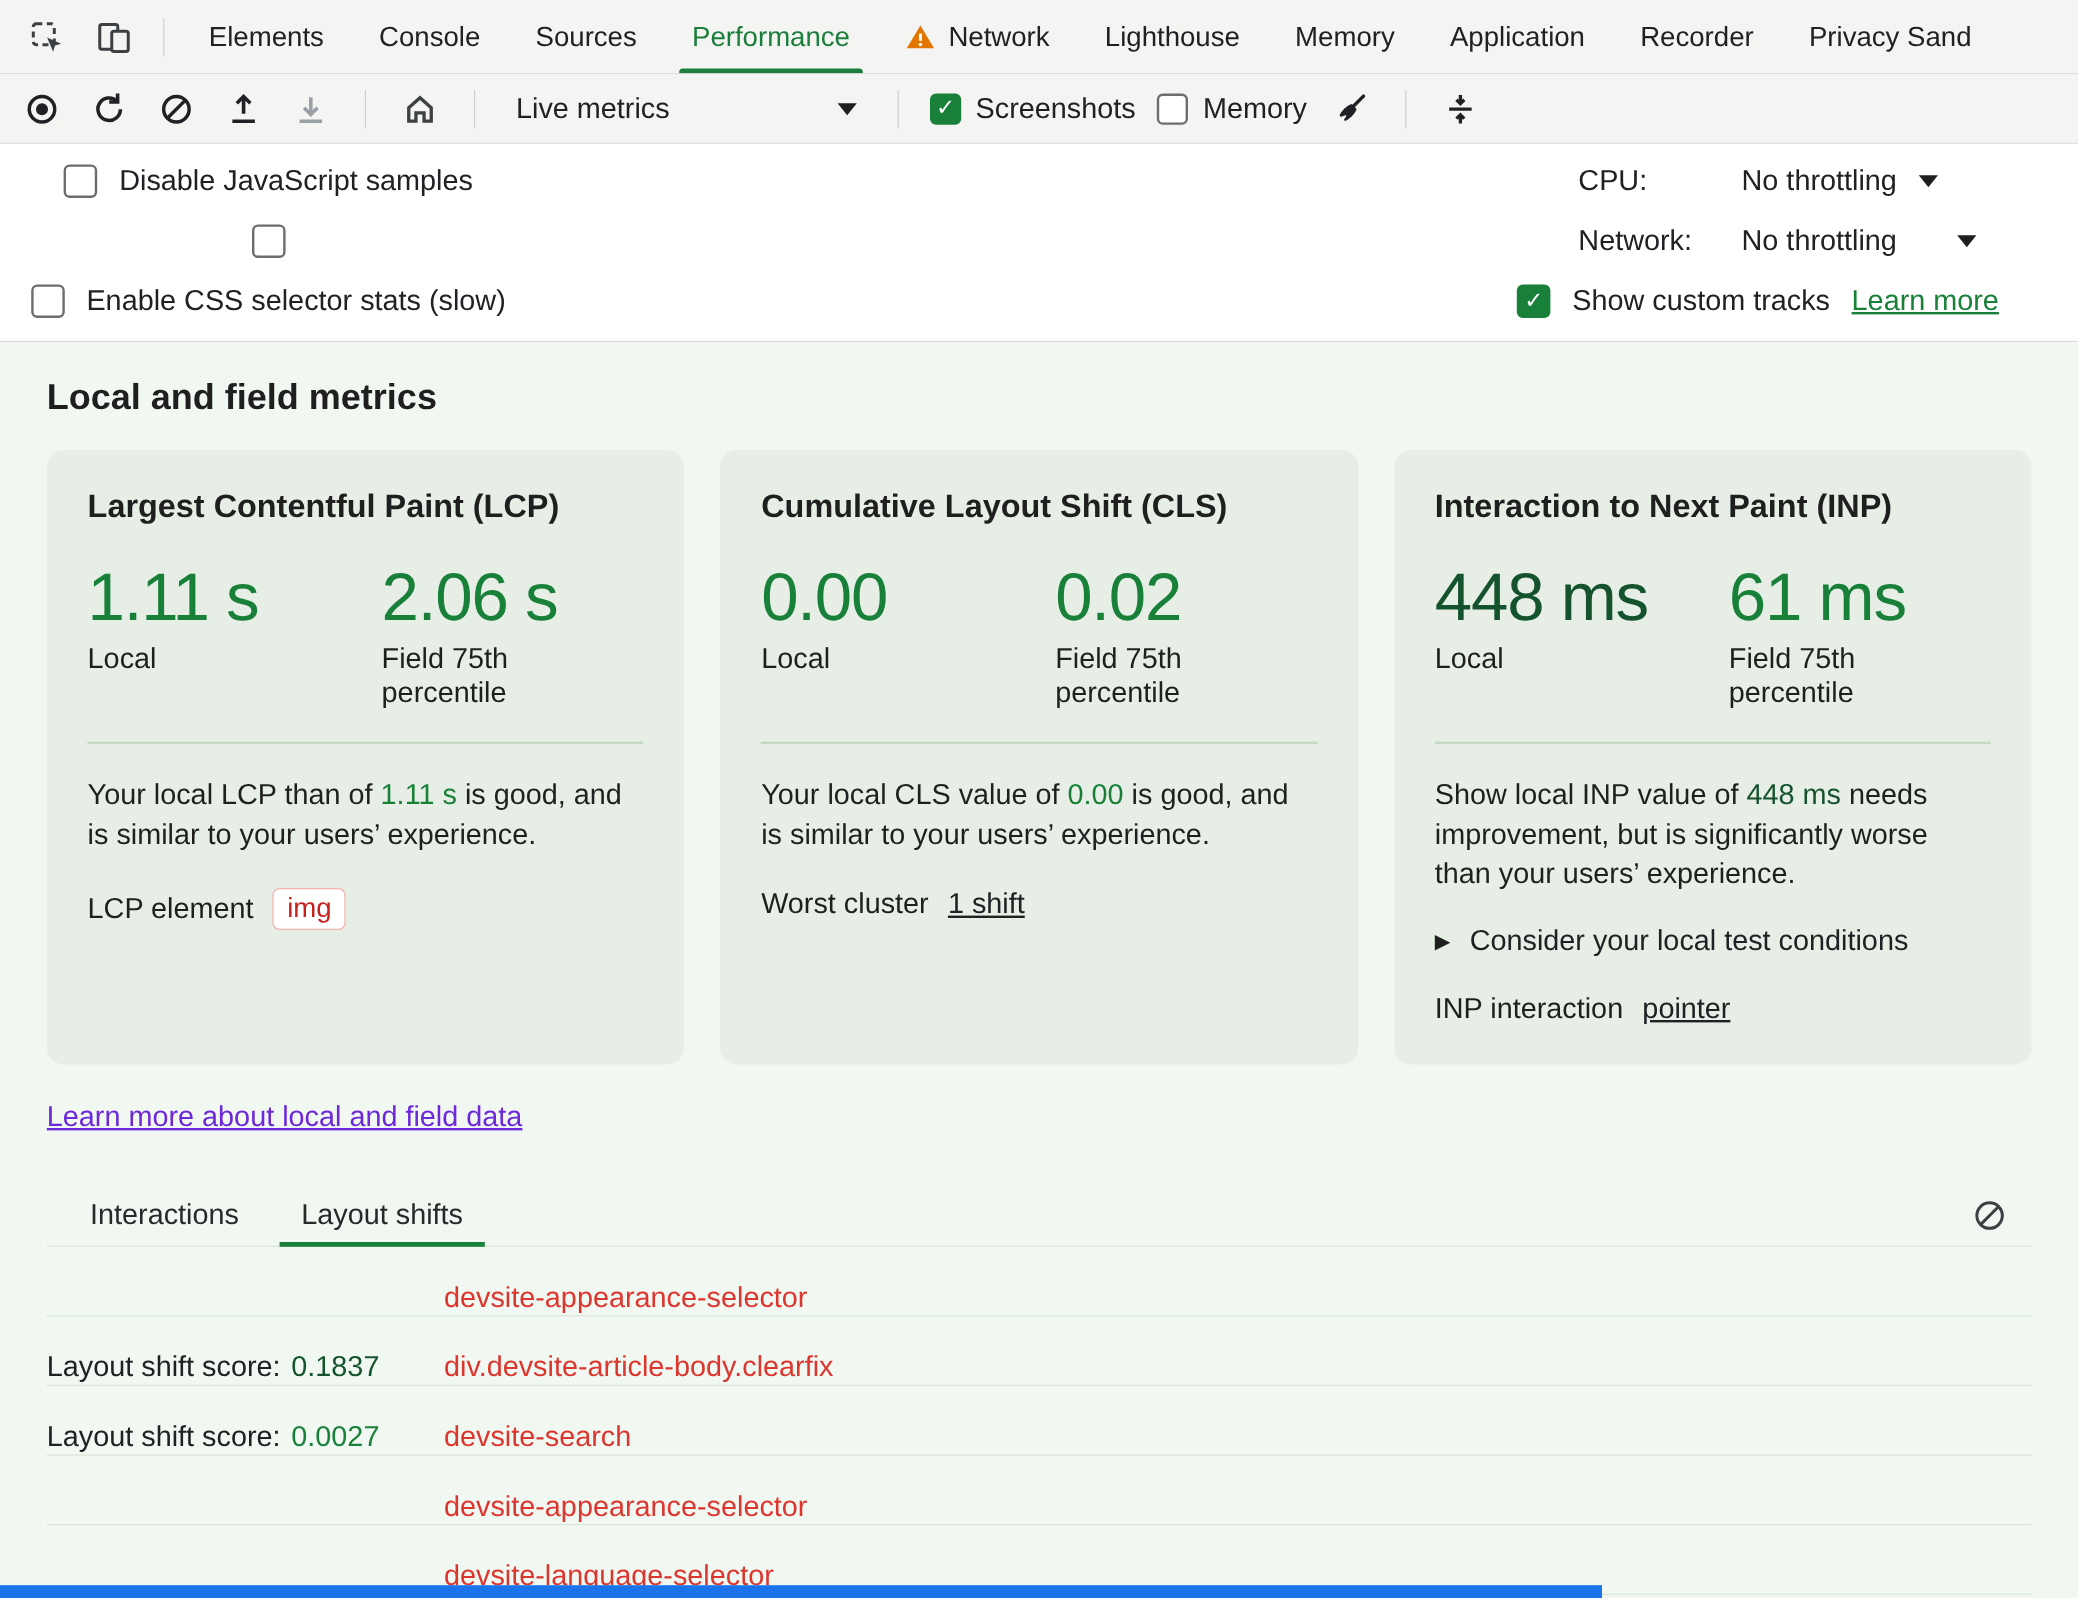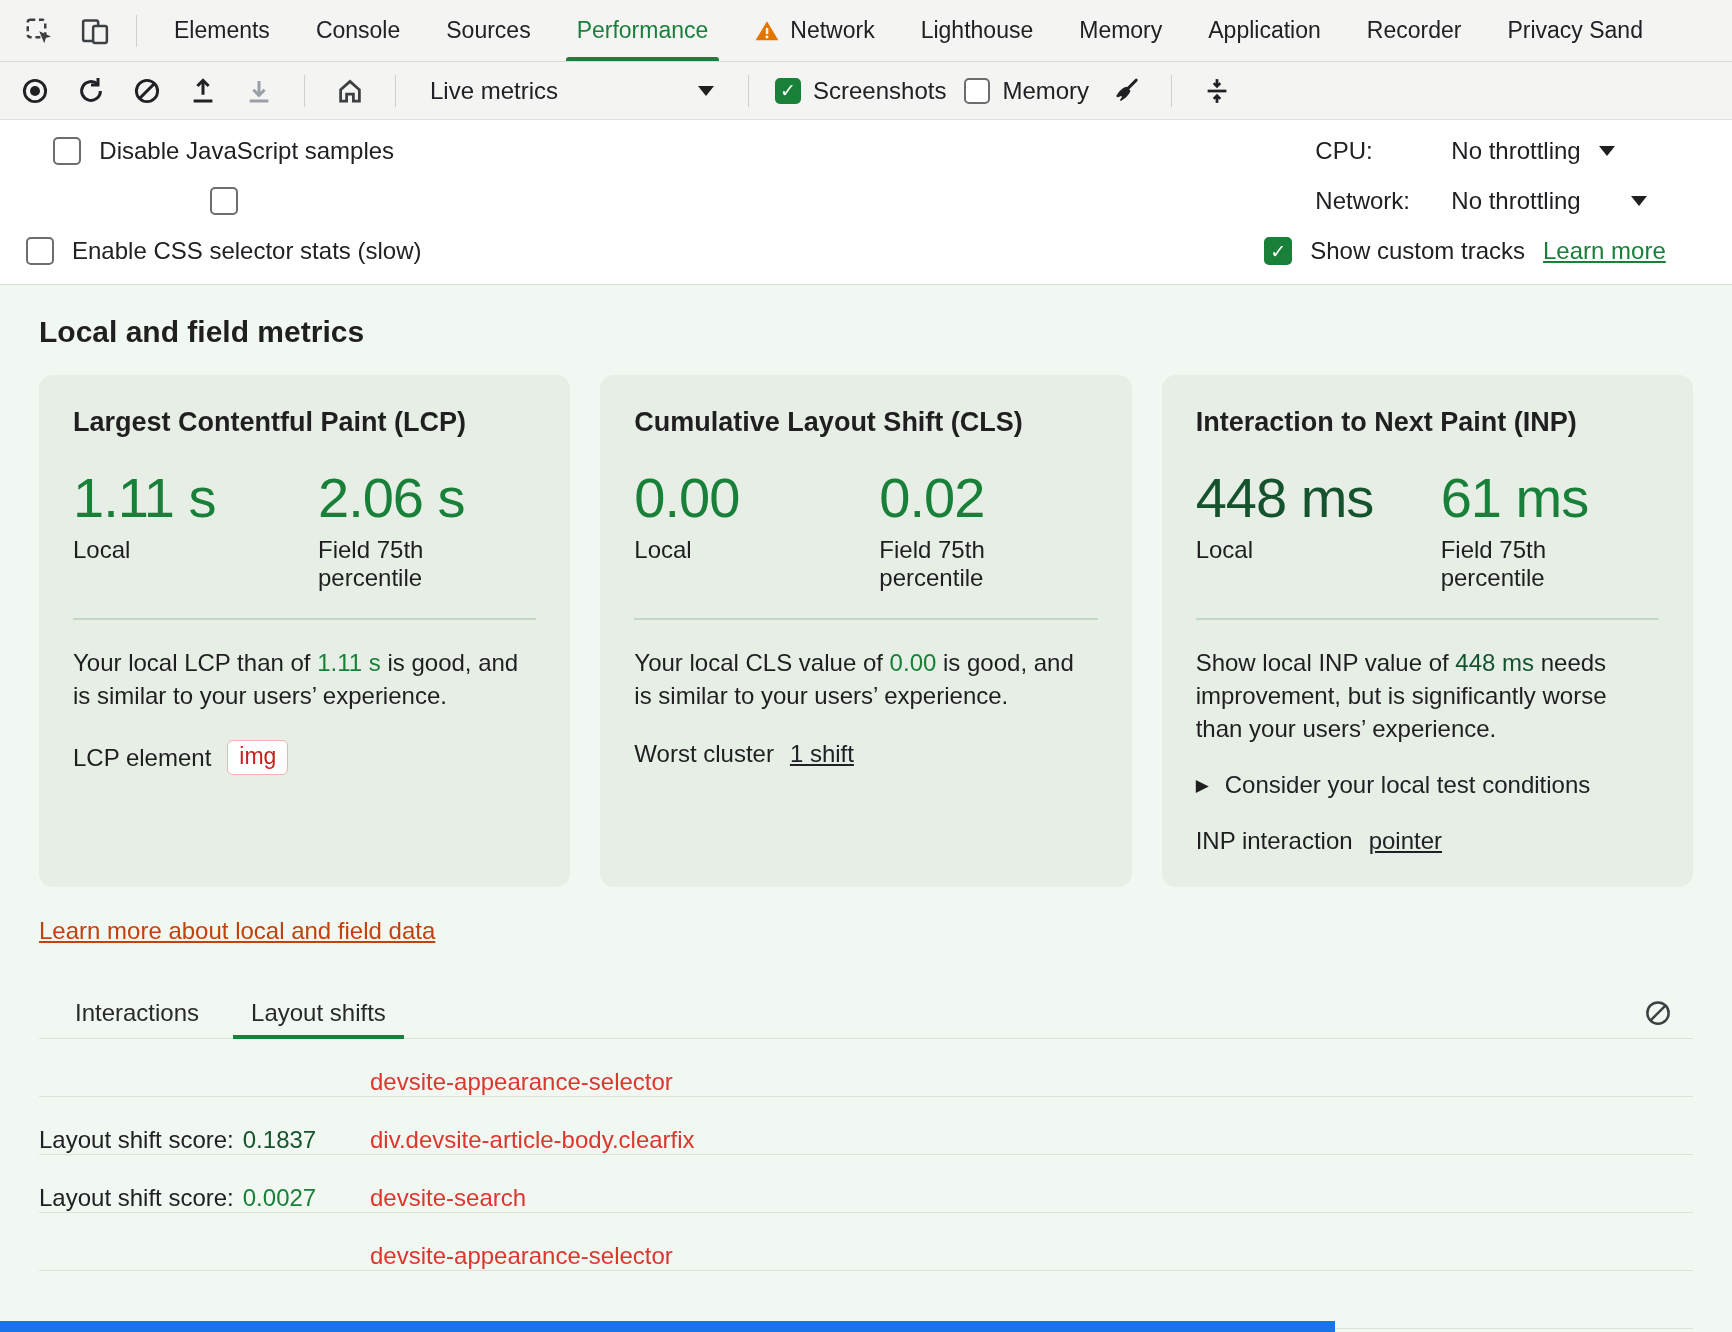--- a/index.html
+++ b/index.html
@@ -54,21 +54,21 @@
   .val-label { font-size:24px; color:#1f1f1f; margin-top:8px; line-height:28px; }
   .vb.field .val-label { max-width:150px; }
   .divider { border-top:2px solid #c2dac2; margin-top:26px; }
   .desc { font-size:24px; line-height:33px; color:#1f1f1f; margin-top:26px; }
   .desc .em { font-weight:500; }
   .card-footer { display:flex; align-items:center; gap:16px; margin-top:28px; font-size:24px; font-weight:500; color:#1f1f1f; }
   .badge { font-weight:400; color:#c5221f; background:#ffffff; border:1.5px solid #f3b2ac; border-radius:6px; padding:2px 11px 4px; font-size:23px; cursor:pointer; }
   .flink { color:#202124; text-decoration:underline; font-weight:400; cursor:pointer; }
   .expander { display:flex; align-items:center; gap:16px; margin-top:26px; font-size:24px; font-weight:500; cursor:pointer; }
   .tri { font-size:17px; color:#1f1f1f; }
-  .learn-link { display:inline-block; margin-top:30px; font-size:24px; color:#c2410c; text-decoration:underline; cursor:pointer; }
+  .learn-link { display:inline-block; margin-top:30px; font-size:24px; color:#6d28d9; text-decoration:underline; cursor:pointer; }
 
   
   .log { margin-top:42px; }
   .log-tabs { display:flex; align-items:center; height:52px; border-bottom:1px solid #d9e5d9; padding-left:2px; }
   .log-tab { height:100%; display:flex; align-items:center; padding:0 18px; margin-left:16px; font-size:24px; position:relative; cursor:pointer; color:#28292b; }
   .log-tab.active { font-weight:500; }
   .log-tab.active::after { content:""; position:absolute; left:0; right:0; bottom:-1px; height:4px; background:#188038; }
   .log-clear { margin-left:auto; margin-right:12px; }
   .log-row { display:flex; align-items:flex-end; height:58px; border-bottom:1px solid #d9e5d9; font-size:24px; }
   .score-cell { width:331px; flex:0 0 auto; display:flex; align-items:center; }
@@ -356,19 +356,23 @@
           <span class="score green">0.0027</span>
         </div>
         <a class="el-link">devsite-search</a>
       </div>
       <div class="log-row">
         <div class="score-cell"></div>
         <a class="el-link">devsite-appearance-selector</a>
       </div>
       <div class="log-row">
         <div class="score-cell"></div>
+        <a class="el-link">devsite-language-selector</a>
+      </div>
+      <div class="log-row">
+        <div class="score-cell"></div>
 
       </div>
     </div>
   </main>
 
   <div class="bottom-bar"></div>
 </div>
 
 </body></html>

